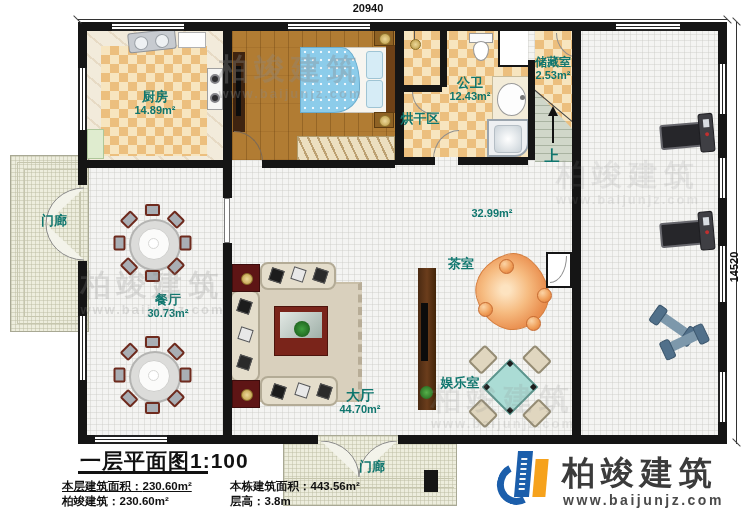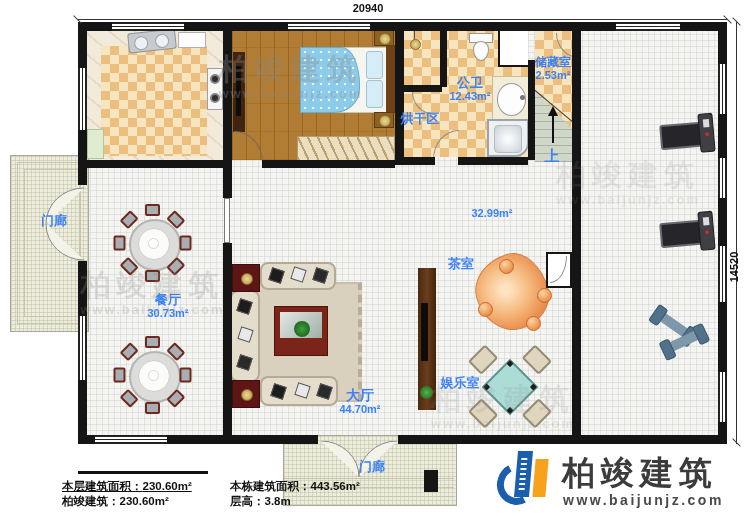--- a/index.html
+++ b/index.html
@@ -17,21 +17,21 @@
   
   .wall{background:#151515;z-index:3;}
   .winH{background:#fff;border-top:2px solid #222;border-bottom:2px solid #222;background-image:linear-gradient(#222,#222);background-size:100% 1px;background-position:center;background-repeat:no-repeat;z-index:4;box-sizing:border-box;}
   .winV{background:#fff;border-left:2px solid #222;border-right:2px solid #222;background-image:linear-gradient(90deg,#222,#222);background-size:1px 100%;background-position:center;background-repeat:no-repeat;z-index:4;box-sizing:border-box;}
   .glass{background:#fff;border:1px solid #777;z-index:3;box-sizing:border-box;}
   .arcTL{border-top:1px solid #8d8d8d;border-left:1px solid #8d8d8d;border-top-left-radius:100%;z-index:2;}
   .arcTR{border-top:1px solid #7d6a55;border-right:1px solid #7d6a55;border-top-right-radius:100%;z-index:2;}
   .arcBL{border-bottom:1px solid #8d8d8d;border-left:1px solid #8d8d8d;border-bottom-left-radius:100%;z-index:2;}
   .arcBR{border-bottom:1px solid #8d8d8d;border-right:1px solid #8d8d8d;border-bottom-right-radius:100%;z-index:2;}
   
-  .rlabel{z-index:5;font-weight:bold;font-size:13px;color:#3b82f6;text-align:center;line-height:1.1;white-space:nowrap;}
+  .rlabel{z-index:5;font-weight:bold;font-size:13px;color:#0f766e;text-align:center;line-height:1.1;white-space:nowrap;}
   .rarea{display:block;font-size:11px;}
   .dim{z-index:5;font-weight:bold;font-size:11px;color:#111;text-align:center;}
   .dimline{background:#333;z-index:4;}
   .tick{width:11px;height:1px;background:#444;transform:rotate(45deg);z-index:4;}
   
   .f{z-index:2;}
   .dtable{width:64px;height:64px;z-index:2;}
   .dtop{position:absolute;left:8px;top:8px;width:48px;height:48px;border-radius:50%;background:#dcdcda;border:2px solid #b4b4b2;}
   .dinner{position:absolute;left:17px;top:17px;width:30px;height:30px;border-radius:50%;background:#fbfbfa;border:1px solid #cfcfcd;}
   .ddot{position:absolute;left:27px;top:27px;width:9px;height:9px;border-radius:50%;background:#fff;border:1px solid #d8d8d6;}
@@ -269,20 +269,24 @@
   <div class="a wall" style="left:404px;top:85px;width:38px;height:7px;"></div>
   <div class="a wall" style="left:395px;top:157px;width:40px;height:8px;"></div>
   <div class="a wall" style="left:458px;top:157px;width:70px;height:8px;"></div>
   <div class="a wall" style="left:528px;top:60px;width:7px;height:100px;"></div>
   <div class="a" style="left:498px;top:31px;width:30px;height:36px;background:#fff;border-left:2px solid #151515;border-bottom:2px solid #151515;z-index:3;box-sizing:border-box;"></div>
   <div class="a wall" style="left:572px;top:31px;width:9px;height:404px;"></div>
   <div class="a" style="left:546px;top:252px;width:26px;height:36px;background:#fff;border:2px solid #151515;z-index:3;box-sizing:border-box;">
     <span class="a arcBR" style="left:2px;top:2px;width:16px;height:26px;border-color:#8d8d8d;"></span>
   </div>
 
+  <div class="a rlabel" style="left:115px;top:90px;width:80px;">
+    <span>厨房</span>
+    <span class="rarea">14.89m²</span>
+  </div>
   <div class="a rlabel" style="left:430px;top:76px;width:80px;">
     <span>公卫</span>
     <span class="rarea">12.43m²</span>
   </div>
   <div class="a rlabel" style="left:396px;top:112px;width:48px;">
     <span>烘干区</span>
   </div>
   <div class="a rlabel" style="left:525px;top:56px;width:56px;font-size:12px;">
     <span>储藏室</span>
     <span class="rarea">2.53m²</span>
@@ -324,20 +328,21 @@
   </div>
   <div class="a wm" style="left:528px;top:158px;width:200px;opacity:.15;">
     <span class="wmt1">柏竣建筑</span>
     <span class="wmt2">www.baijunjz.com</span>
   </div>
   <div class="a wm" style="left:378px;top:382px;width:250px;opacity:.16;">
     <span class="wmt1">柏竣建筑</span>
     <span class="wmt2">www.baijunjz.com</span>
   </div>
 
+  <div class="a title" style="left:80px;top:447px;">一层平面图1:100</div>
   <div class="a" style="left:78px;top:471px;width:130px;height:3px;background:#111;z-index:7;"></div>
   <div class="a stat" style="left:62px;top:479px;text-decoration:underline;">
     <span>本层建筑面积：</span><span>230.60m²</span>
   </div>
   <div class="a stat" style="left:230px;top:479px;">
     <span>本栋建筑面积：</span><span>443.56m²</span>
   </div>
   <div class="a stat" style="left:62px;top:494px;">
     <span>柏竣建筑：</span><span>230.60m²</span>
   </div>

